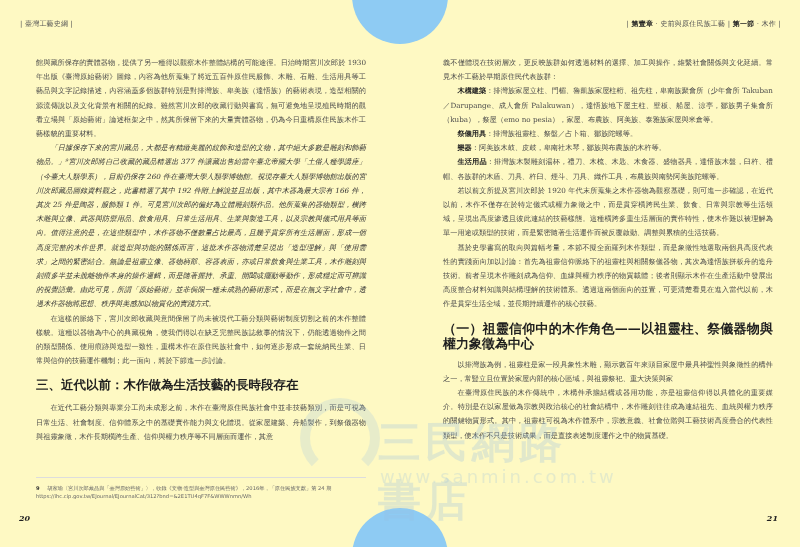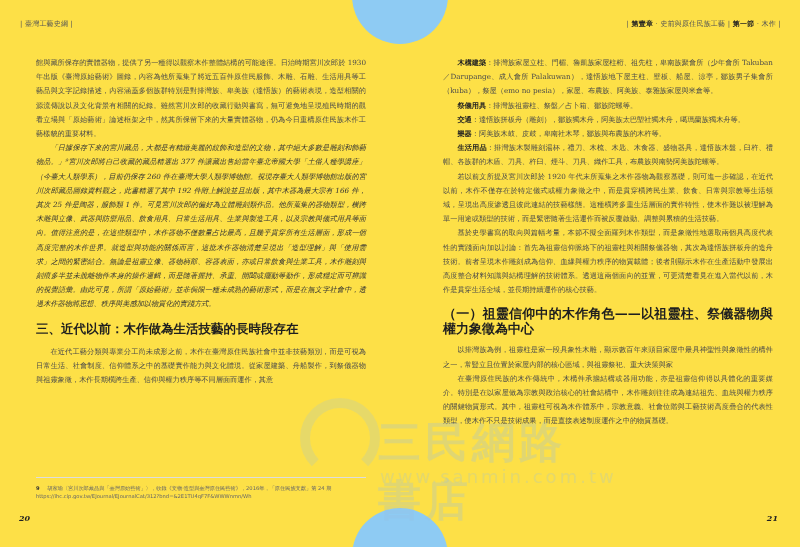--- a/index.html
+++ b/index.html
@@ -1,18 +1,18 @@
 <!DOCTYPE html>
 <html><head>
 <meta charset="utf-8">
 <style>
   * { margin:0; padding:0; box-sizing:border-box; }
   html, body { width:800px; height:547px; overflow:hidden; background:#ffffff; }
   body { position:relative; font-family:"DejaVu Serif", serif; color:#3a3a3a; }
-  .page { position:absolute; top:0; width:400px; height:547px; background:#fde047; overflow:hidden; }
+  .page { position:absolute; top:0; width:400px; height:547px; background:#fef9c3; overflow:hidden; }
   .page.left { left:0; }
   .page.right { left:400px; }
   .gutter-circle { position:absolute; width:96px; height:96px; border-radius:50%; background:#8ecbf3; z-index:1; }
   .gc-top { left:352px; top:-52px; }
   .gc-bottom { left:352px; top:508px; }
   .running-head { position:absolute; top:19px; font-family:"DejaVu Sans", sans-serif; font-size:7px; color:#555; letter-spacing:0.2px; }
   .running-head b { color:#222; }
   .left .running-head { left:20px; }
   .right .running-head { right:19px; }
   .body-text { position:absolute; top:56px; font-size:7.2px; line-height:14.2px; color:#4a4a4a; text-align:justify; }
@@ -36,20 +36,21 @@
 </style>
 </head>
 <body>
 
 <div class="page left">
   <div class="running-head">| 臺灣工藝史綱 |</div>
 
   <div class="body-text">
     <p>館與藏所保存的實體器物，提供了另一種得以觀察木作整體結構的可能途徑。日治時期宮川次郎於 1930 年出版《臺灣原始藝術》圖錄，內容為他所蒐集了將近五百件原住民服飾、木雕、石雕、生活用具等工藝品與文字記錄描述，內容涵蓋多個族群特別是對排灣族、卑美族（達悟族）的藝術表現，造型相關的源流傳說以及文化背景有相關的紀錄。雖然宮川次郎的收藏行動與書寫，無可避免地呈現殖民時期的觀看立場與「原始藝術」論述框架之中，然其所保留下來的大量實體器物，仍為今日重構原住民族木作工藝樣貌的重要材料。</p>
     <p class="quote">「日據保存下來的宮川藏品，大都是有精緻美麗的紋飾和造型的文物，其中絕大多數是雕刻和飾藝物品。」⁹宮川次郎將自己收藏的藏品精選出 377 件讓藏出售給當年臺北帝國大學「土俗人種學講座」（今臺大人類學系），目前仍保存 260 件在臺灣大學人類學博物館。視現存臺大人類學博物館出版的宮川次郎藏品圖錄資料觀之，此書精選了其中 192 件附上解說並且出版，其中木器為最大宗有 166 件，其次 25 件是陶器，服飾類 1 件。可見宮川次郎的偏好為立體雕刻類作品。他所蒐集的器物類型，横跨木雕與立像、武器與防禦用品、飲食用具、日常生活用具、生業與製造工具，以及宗教與儀式用具等面向。值得注意的是，在這些類型中，木作器物不僅數量占比最高，且幾乎貫穿所有生活層面，形成一個高度完整的木作世界。就造型與功能的關係而言，這批木作器物清楚呈現出「造型理解」與「使用需求」之間的緊密結合。無論是祖靈立像、器物柄部、容器表面，亦或日常飲食與生業工具，木作雕刻與刻痕多半並未脫離物件本身的操作邏輯，而是隨著握持、承重、開闔或擺動等動作，形成穩定而可辨識的視覺語彙。由此可見，所謂「原始藝術」並非侷限一種未成熟的藝術形式，而是在無文字社會中，透過木作器物將思想、秩序與美感加以物質化的實踐方式。</p>
+    <p class="indent">在這樣的脈絡下，宮川次郎收藏與意間保留了尚未被現代工藝分類與藝術制度切割之前的木作整體樣貌。這種以器物為中心的典藏視角，使我們得以在缺乏完整民族誌敘事的情況下，仍能透過物件之間的類型關係、使用痕跡與造型一致性，重構木作在原住民族社會中，如何逐步形成一套統納民生業、日常與信仰的技藝運作機制；此一面向，將於下節進一步討論。</p>
     <h2 class="section">三、近代以前：木作做為生活技藝的長時段存在</h2>
     <p class="indent">在近代工藝分類與專業分工尚未成形之前，木作在臺灣原住民族社會中並非技藝類別，而是可視為日常生活、社會制度、信仰體系之中的基礎實作能力與文化體現。從家屋建築、舟船製作，到祭儀器物與祖靈象徵，木作長期橫跨生產、信仰與權力秩序等不同層面而運作，其意</p>
   </div>
 
   <div class="footnote">
     <span class="fn-num">9</span>
     <span>胡家瑜〈宮川次郎藏品與「臺灣原始藝術」〉，收錄《文物‧造型與臺灣原住民藝術》，2016年，「原住民族文獻」第 24 期</span><br>
     <span>https://ihc.cip.gov.tw/EJournal/EJournalCat/312?bnd=&amp;2E1TU4qF7F&amp;WWWnmn/Wh</span>
   </div>
 
@@ -58,23 +59,23 @@
 
 <div class="page right">
   <div class="running-head">
     <span>| </span><b>第壹章</b>
     <span> · </span><span>史前與原住民族工藝</span>
     <span> | </span><b>第一節</b>
     <span> · </span><span>木作</span><span> |</span>
   </div>
 
   <div class="body-text">
+    <p>義不僅體現在技術層次，更反映族群如何透過材料的選擇、加工與操作，維繫社會關係與文化延續。常見木作工藝於早期原住民代表族群：</p>
     <p class="indent"><span class="item-label">木構建築</span><span>：排灣族家屋立柱、門楣、魯凱族家屋柱桁、祖先柱，卑南族聚會所（少年會所 Takuban／Darupange、成人會所 Palakuwan），達悟族地下屋主柱、壁板、船屋、涼亭，鄒族男子集會所（kuba），祭屋（emo no pesia），家屋、布農族、阿美族、泰雅族家屋與米倉等。</span></p>
     <p class="indent"><span class="item-label">祭儀用具</span><span>：排灣族祖靈柱、祭盤／占卜箱、鄒族陀螺等。</span></p>
-    <p class="indent"><span class="item-label">交通</span><span>：達悟族拼板舟（雕刻），鄒族獨木舟，阿美族太巴塱社獨木舟，噶瑪蘭族獨木舟等。</span></p>
     <p class="indent"><span class="item-label">樂器</span><span>：阿美族木鼓、皮鼓，卑南社木琴，鄒族與布農族的木杵等。</span></p>
     <p class="indent"><span class="item-label">生活用品</span><span>：排灣族木製雕刻湯杯，禮刀、木梳、木匙、木食器、盛物器具，達悟族木盤，臼杵、禮帽、各族群的木盾、刀具、杵臼、煙斗、刀具、織作工具，布農族與南勢阿美族陀螺等。</span></p>
     <p class="indent">若以前文所提及宮川次郎於 1920 年代末所蒐集之木作器物為觀察基礎，則可進一步確認，在近代以前，木作不僅存在於特定儀式或權力象徵之中，而是貫穿橫跨民生業、飲食、日常與宗教等生活領域，呈現出高度渗透且彼此連結的技藝樣態。這種橫跨多重生活層面的實作特性，使木作難以被理解為單一用途或類型的技術，而是緊密隨著生活運作而被反覆啟動、調整與累積的生活技藝。</p>
     <p class="indent">基於史學書寫的取向與篇幅考量，本節不擬全面羅列木作類型，而是象徵性地選取兩個具高度代表性的實踐面向加以討論：首先為祖靈信仰脈絡下的祖靈柱與相關祭儀器物，其次為達悟族拼板舟的造舟技術。前者呈現木作雕刻成為信仰、血緣與權力秩序的物質載體；後者則顯示木作在生產活動中發展出高度整合材料知識與結構理解的技術體系。透過這兩個面向的並置，可更清楚看見在進入當代以前，木作是貫穿生活全域，並長期持續運作的核心技藝。</p>
     <h3 class="subsection">（一）祖靈信仰中的木作角色——以祖靈柱、祭儀器物與權力象徵為中心</h3>
     <p class="indent">以排灣族為例，祖靈柱是家一段具象性木雕，顯示數百年來頭目家屋中最具神聖性與象徵性的構件之一，常豎立且位置於家屋內部的核心區域，與祖靈祭祀、重大決策與家</p>
     <p class="indent">在臺灣原住民族的木作傳統中，木構件承擔結構或器用功能，亦是祖靈信仰得以具體化的重要媒介。特別是在以家屋做為宗教與政治核心的社會結構中，木作雕刻往往成為連結祖先、血統與權力秩序的關鍵物質形式。其中，祖靈柱可視為木作體系中，宗教意義、社會位階與工藝技術高度疊合的代表性類型，使木作不只是技術成果，而是直接表述制度運作之中的物質基礎。</p>
   </div>
 
   <div class="folio">21</div>

